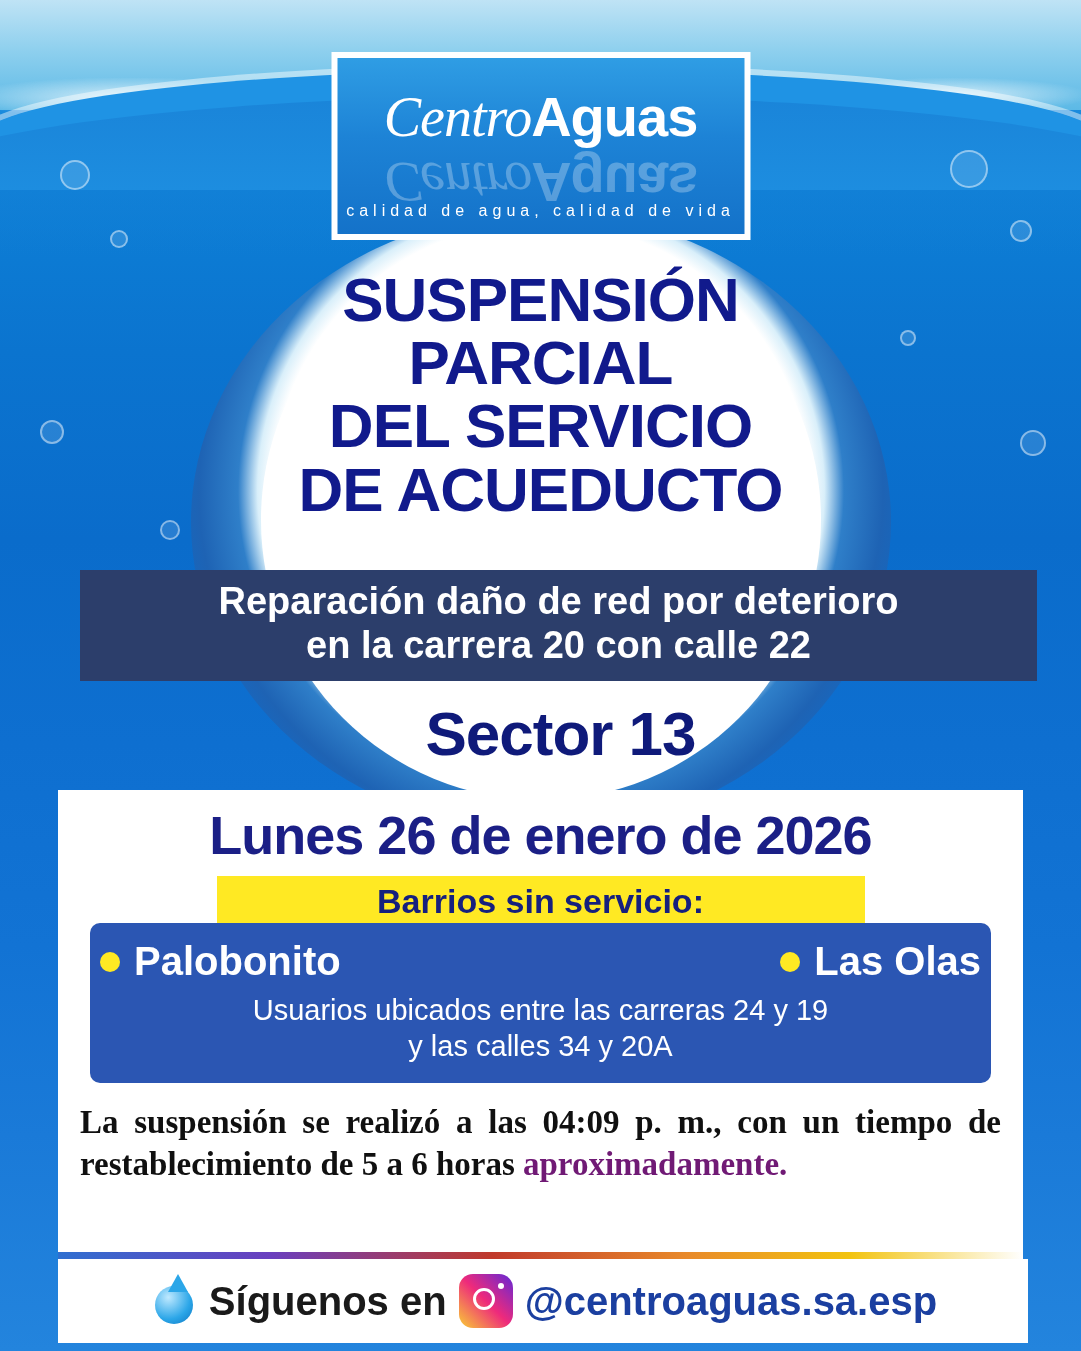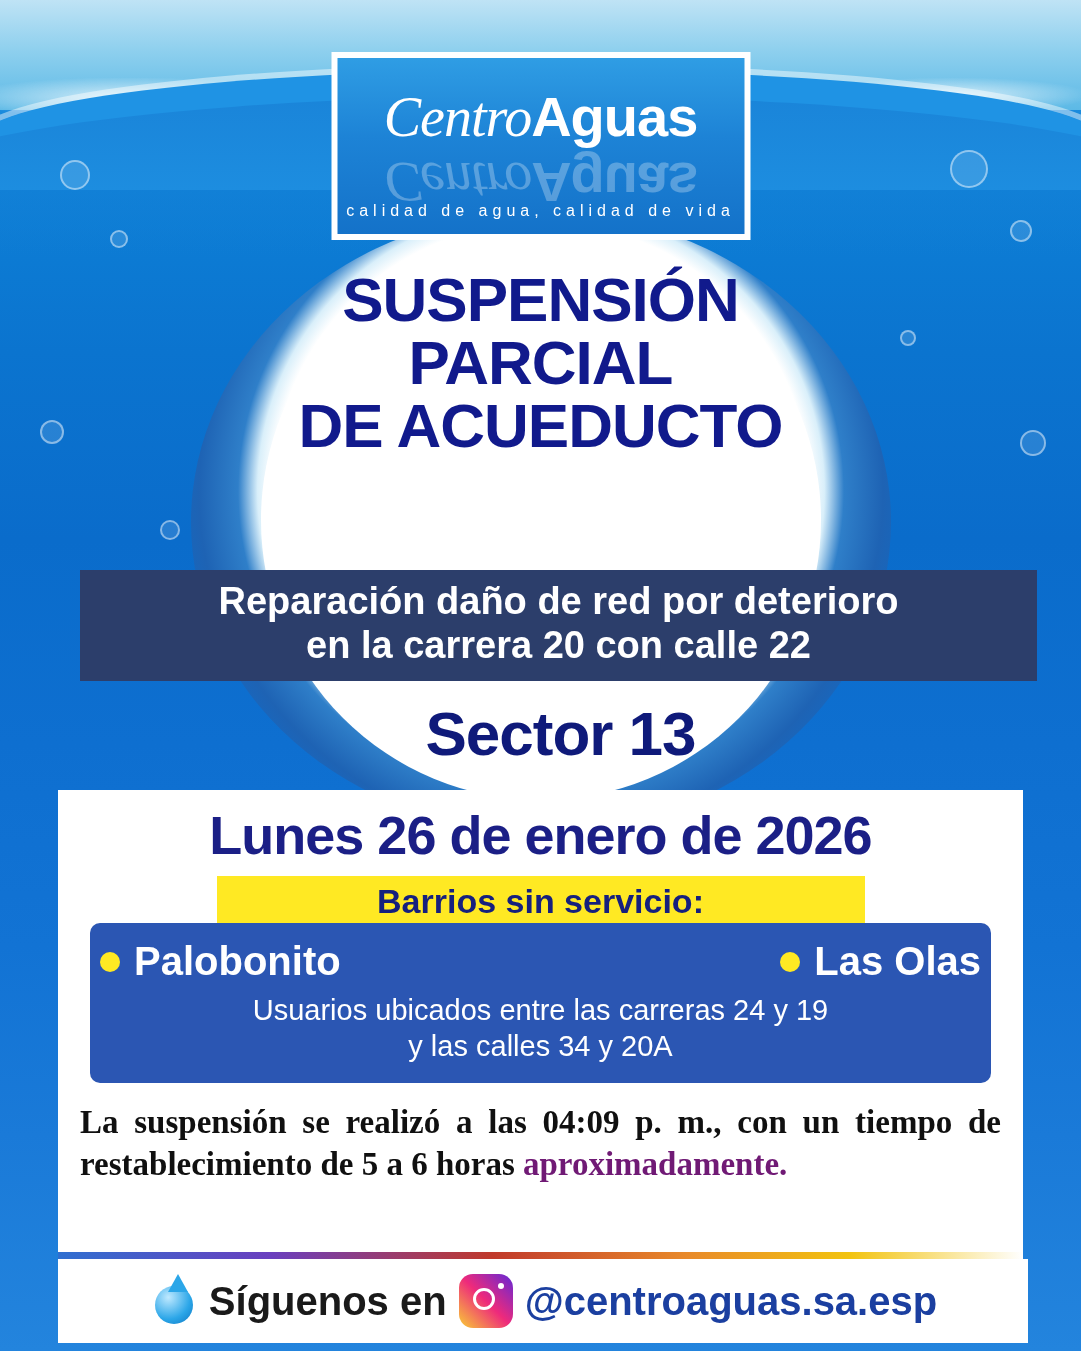--- a/index.html
+++ b/index.html
@@ -363,20 +363,21 @@
       <div class="logo-reflect">
         <i>Centro</i><b>Aguas</b>
       </div>
       <div class="logo-tag">calidad de agua, calidad de vida</div>
     </div>
   </div>
 
   <div class="headline">
     <div>SUSPENSIÓN</div>
     <div>PARCIAL</div>
+    <div>DEL SERVICIO</div>
     <div>DE ACUEDUCTO</div>
   </div>
 
   <div class="reason">
     <div>Reparación daño de red por deterioro</div>
     <div>en la carrera 20 con calle 22</div>
   </div>
 
   <div class="sector">Sector 13</div>
 

